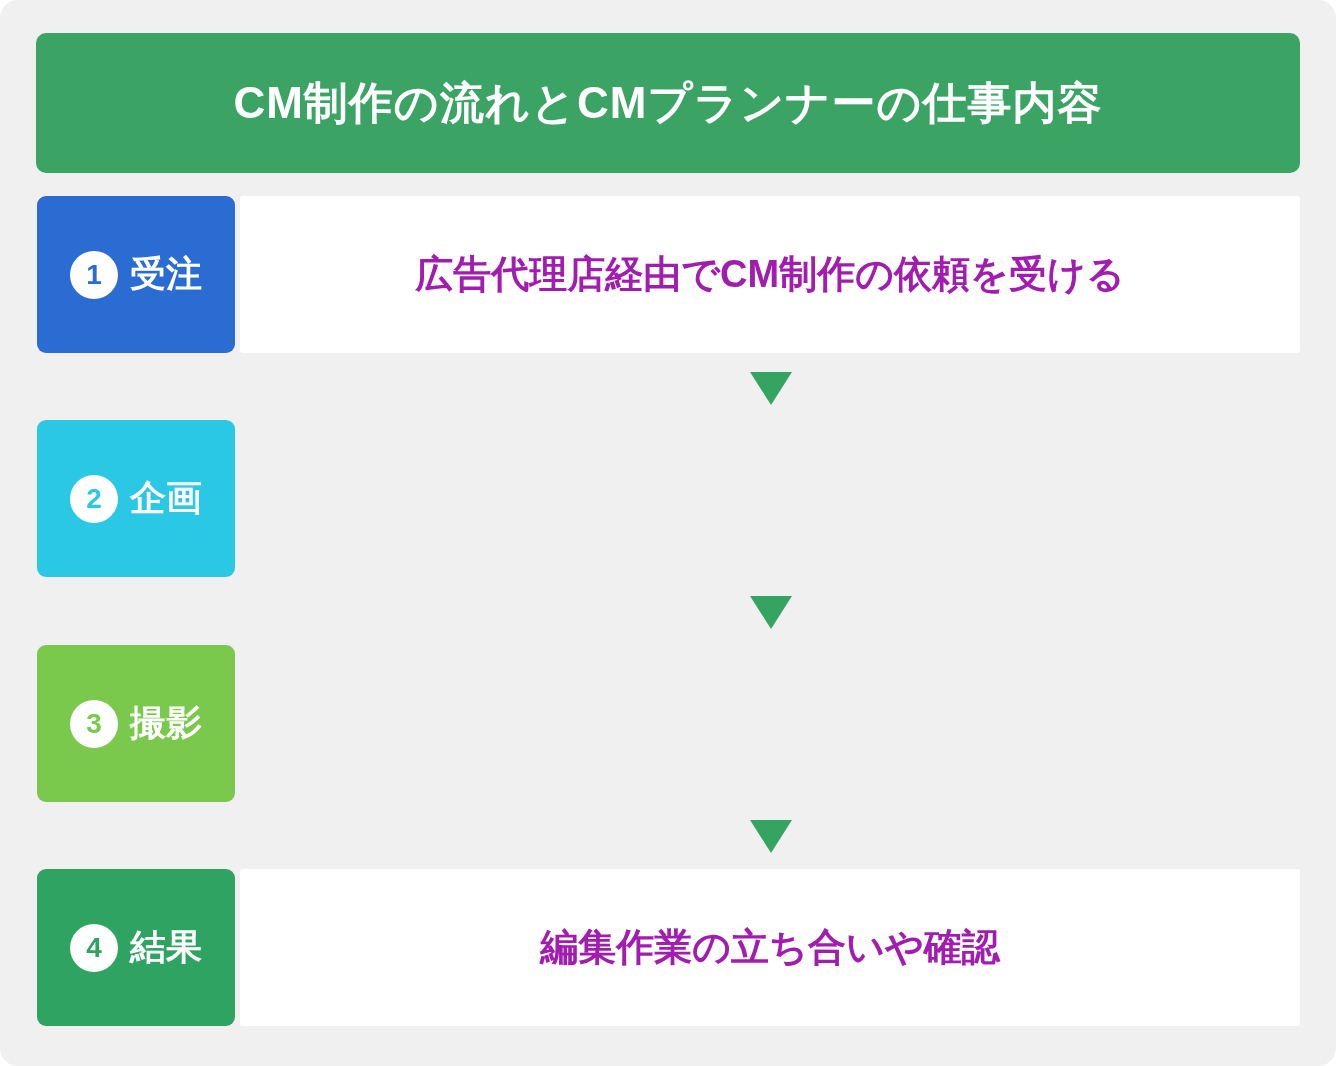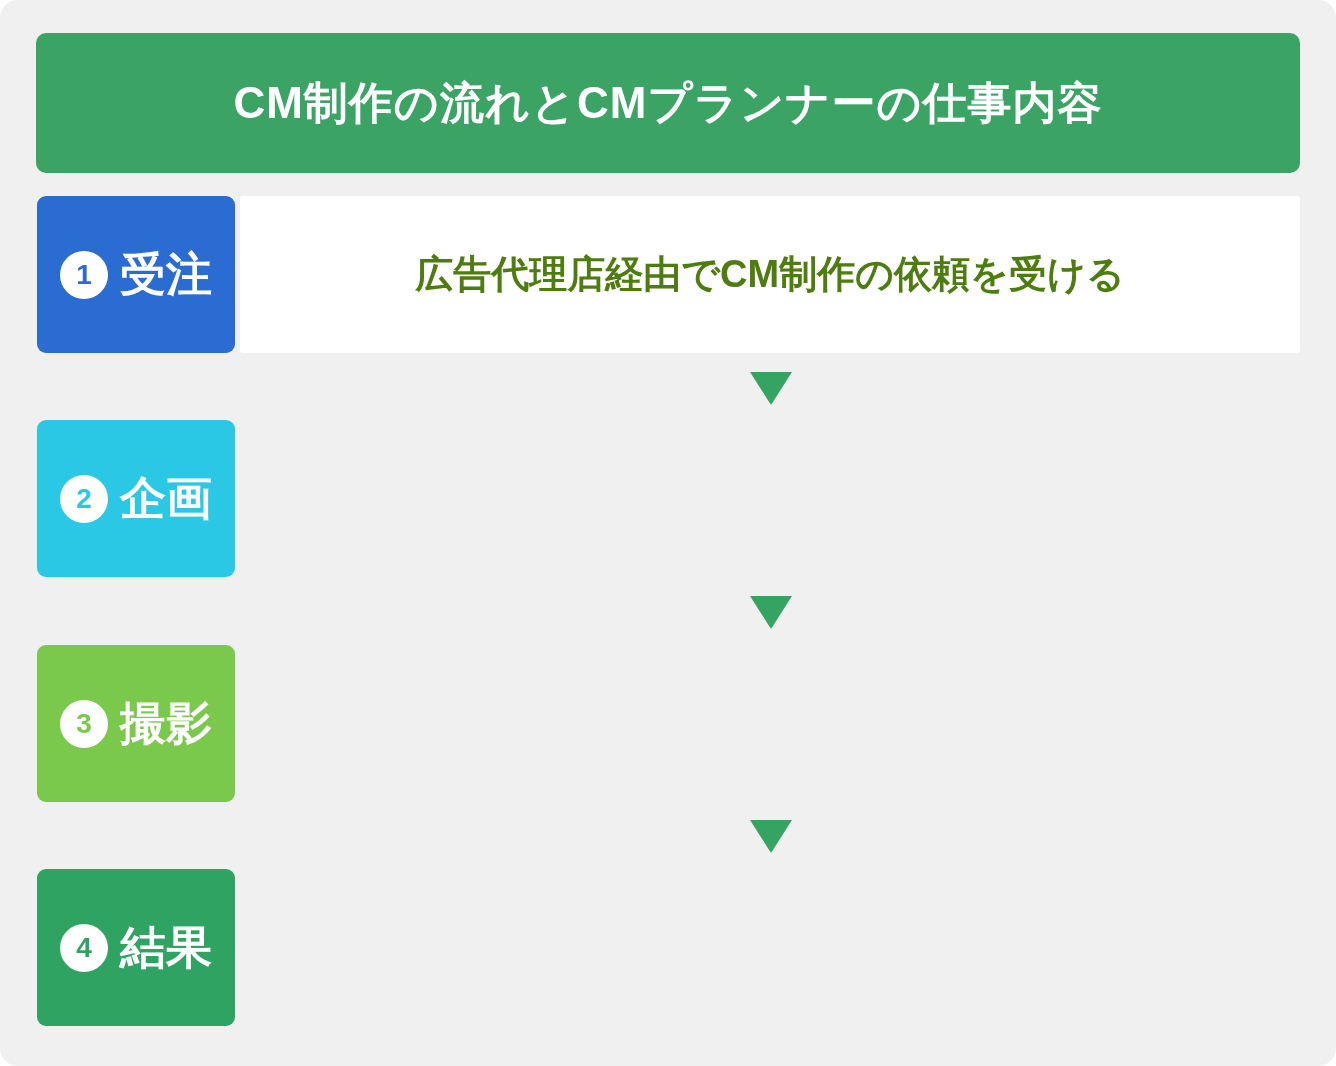--- a/index.html
+++ b/index.html
@@ -61,35 +61,35 @@
     background: #ffffff;
     display: flex;
     align-items: center;
     justify-content: center;
     font-size: 28px;
     font-weight: bold;
     flex: 0 0 48px;
   }
   .label-text {
     color: #ffffff;
-    font-size: 46px;
+    font-size: 36px;
     font-weight: bold;
     white-space: nowrap;
   }
   .content-box {
     flex: 1;
     margin-left: 5px;
     background: #ffffff;
     border-radius: 3px;
     display: flex;
     align-items: center;
     justify-content: center;
   }
   .content-text {
-    color: #4d7c0f;
+    color: #a21caf;
     font-size: 38px;
     font-weight: bold;
     white-space: nowrap;
   }
   .down-arrow {
     position: absolute;
     left: 750px;
     width: 0;
     height: 0;
     border-left: 21px solid transparent;
@@ -138,15 +138,18 @@
     </div>
   </div>
 
   <div class="down-arrow arrow-3" style="border-top-color: rgb(53, 164, 99);"></div>
 
   <div class="step-row row-4">
     <div class="label-box" style="background-color: rgb(47, 164, 98);">
       <div class="num-circle" style="color: rgb(47, 164, 98);">4</div>
       <div class="label-text">結果</div>
     </div>
+    <div class="content-box">
+      <div class="content-text">編集作業の立ち合いや確認</div>
+    </div>
   </div>
 
 </div>
 
 </body></html>

